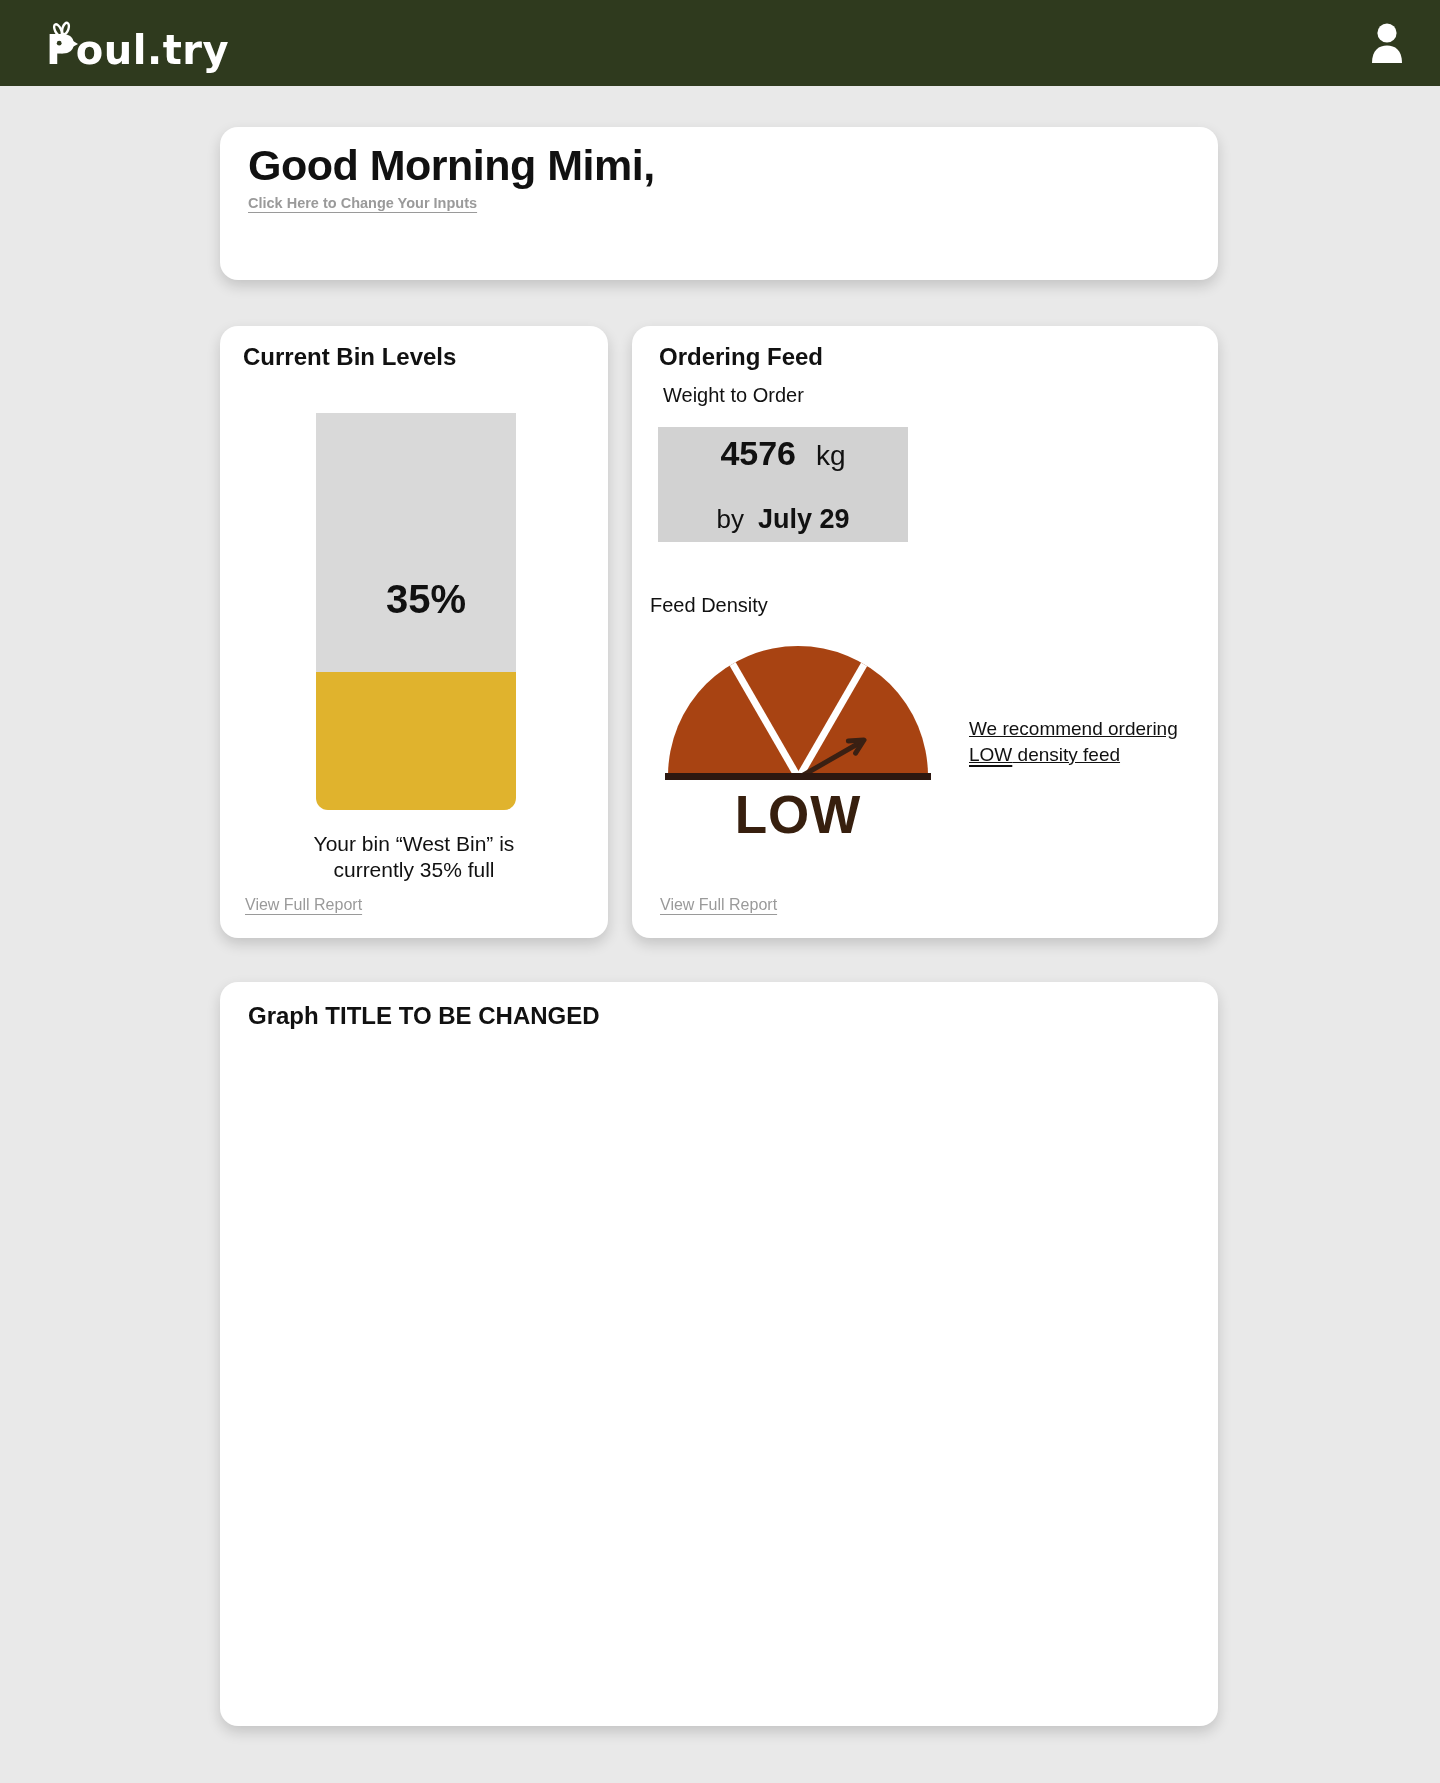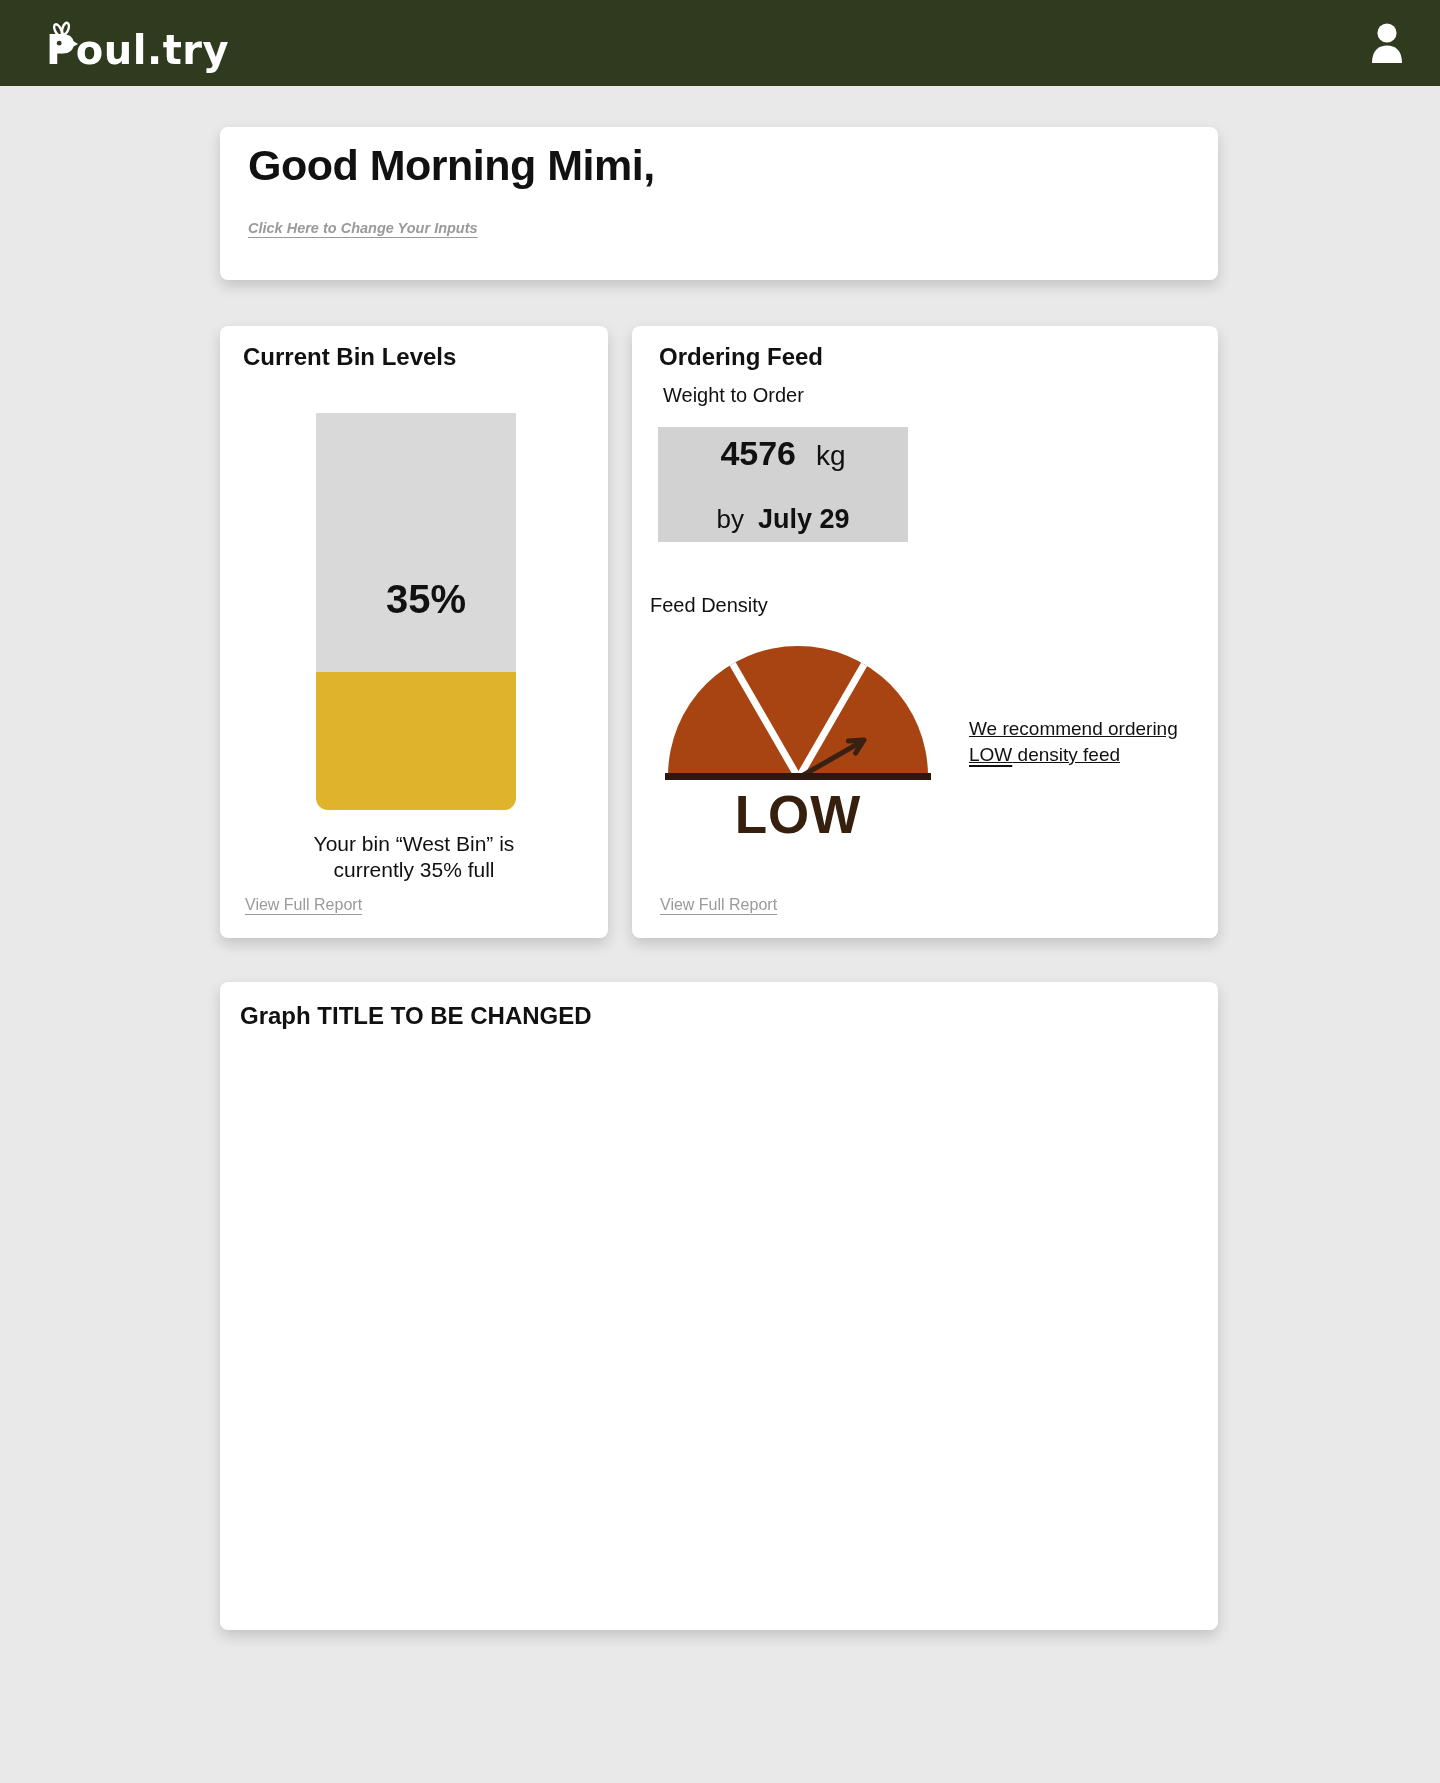--- a/index.html
+++ b/index.html
@@ -24,34 +24,34 @@
     position:relative; margin-left:46px; display:inline-block;
     font-family:"DejaVu Sans", sans-serif; font-weight:700; font-size:40px;
     line-height:1; color:#fff; padding-top:14px; letter-spacing:.5px;
   }
   .logo-decor{position:absolute; left:-2px; top:2px; width:48px; height:56px; pointer-events:none;}
   .avatar{
     position:absolute; right:36px; top:23px; width:34px; height:40px; cursor:pointer;
   }
   
   .card{
-    position:absolute; background:var(--card_bg); border-radius:8px;
+    position:absolute; background:var(--card_bg); border-radius:18px;
     box-shadow:0 6px 14px rgba(0,0,0,.16);
   }
   .card-title{font-size:24px; font-weight:700;}
   .ghost-link{
     color:var(--link_gray); text-decoration:underline; text-underline-offset:4px;
     font-size:16px; font-weight:500; cursor:pointer;
   }
   
   .welcome{left:220px; top:127px; width:998px; height:153px; padding:14px 28px;}
   .welcome h1{font-size:43px; font-weight:700; letter-spacing:-.5px;}
   .welcome .subtitle{margin-top:10px; font-size:20px; font-weight:700;}
   .welcome .subtitle .u{ text-decoration:underline; text-underline-offset:5px; text-decoration-thickness:2px;}
-  .welcome .change-link{display:inline-block; margin-top:30px; font-size:14.5px;font-style:italic;}
+  .welcome .change-link{display:inline-block; margin-top:5px; font-size:14.5px;}
   
   .bin-card{left:220px; top:326px; width:388px; height:612px;}
   .bin-card .card-title{position:absolute; left:23px; top:17px;}
   .bin-bar{position:absolute; left:96px; top:87px; width:200px; height:397px;}
   .bin-bar .empty{width:200px; height:259px; background:var(--bar_gray);}
   .bin-bar .fill{width:200px; height:138px; background:var(--bar_yellow); border-radius:0 0 12px 12px;}
   .bin-bar .pct{
     position:absolute; left:0; top:164px; width:100%; text-align:center;
     font-size:40px; font-weight:700;padding-left:20px;
   }
@@ -96,21 +96,21 @@
   .gauge-needle{position:absolute; left:3px; top:0; width:260px; height:130px; overflow:visible;}
   .gauge-base{
     position:absolute; left:0; top:127px; width:266px; height:7px; background:var(--dark_brown);
   }
   .gauge-value{
     position:absolute; left:0; top:138px; width:266px; text-align:center;
     font-size:53px; font-weight:700; color:var(--low_text); letter-spacing:1px;
   }
   .order-card .ghost-link{position:absolute; left:28px; top:570px;}
   
-  .graph-card{left:220px; top:982px; width:998px; height:648px; padding:20px 20px;}
+  .graph-card{left:220px; top:982px; width:998px; height:744px; padding:20px 28px;}
 </style>
 </head>
 <body>
 
 <div class="header">
   <div class="logo">
     <svg class="logo-decor" viewBox="0 0 48 56">
       <ellipse cx="14" cy="12" rx="3" ry="6.2" fill="none" stroke="#ffffff" stroke-width="2.4" transform="rotate(-27 14 12)"></ellipse>
       <ellipse cx="21.5" cy="10.5" rx="3" ry="6" fill="none" stroke="#ffffff" stroke-width="2.4" transform="rotate(18 21.5 10.5)"></ellipse>
       <circle cx="18" cy="27" r="8.2" fill="#ffffff"></circle>

